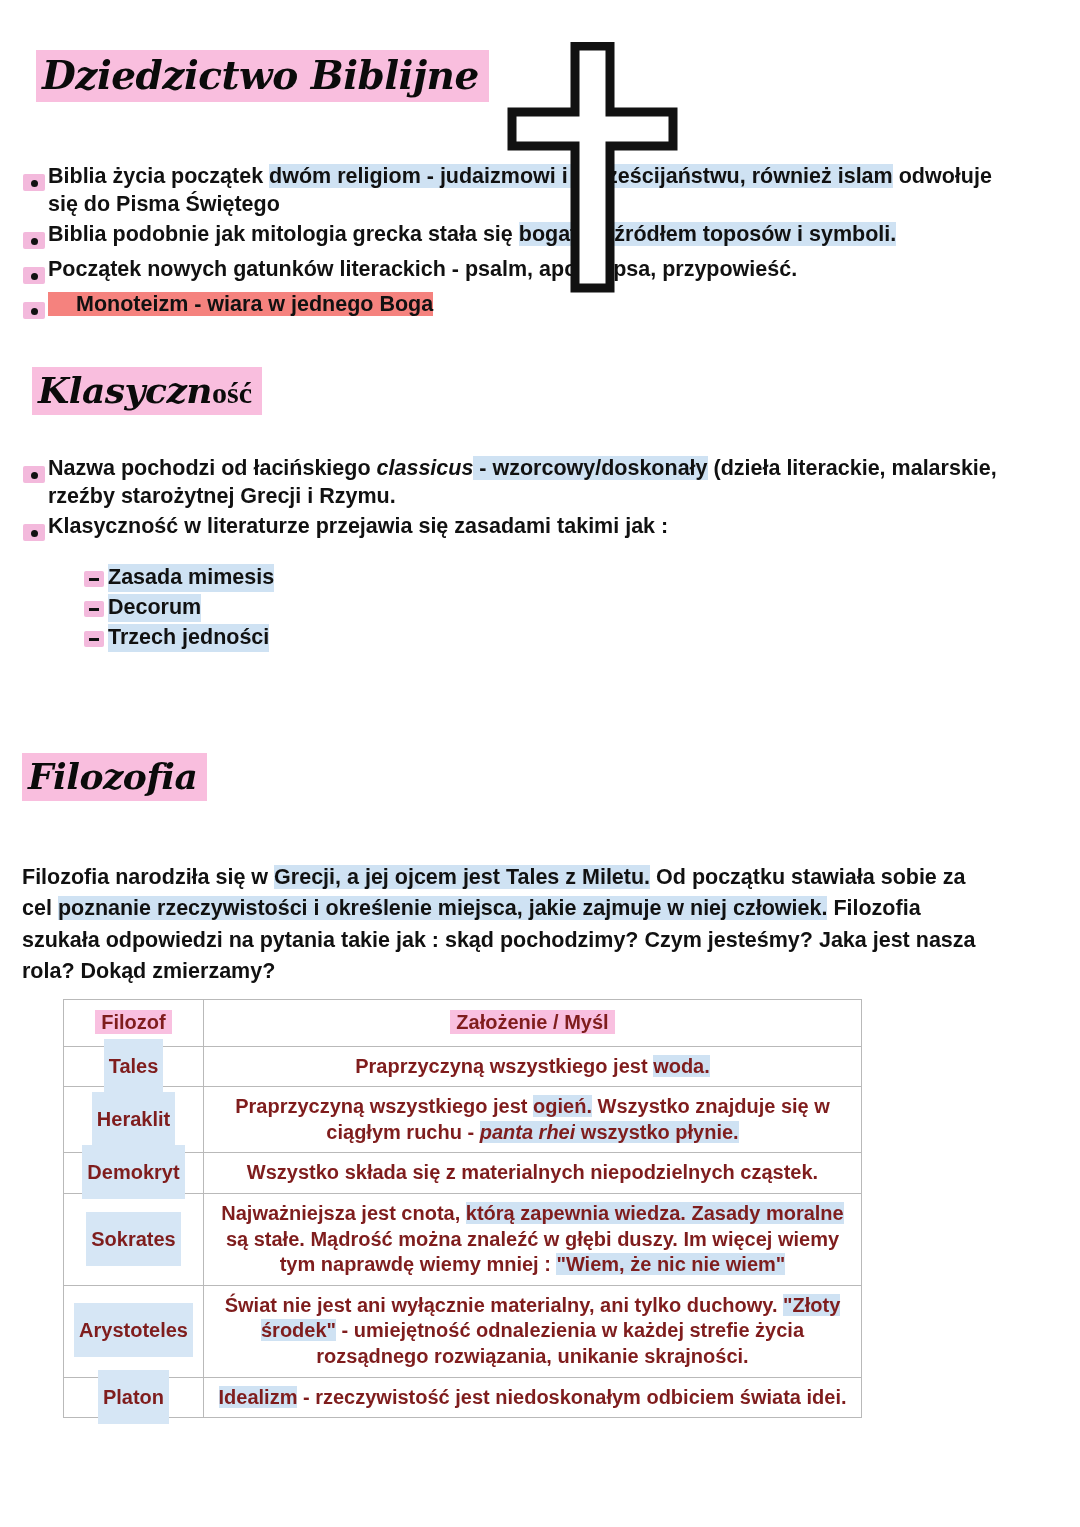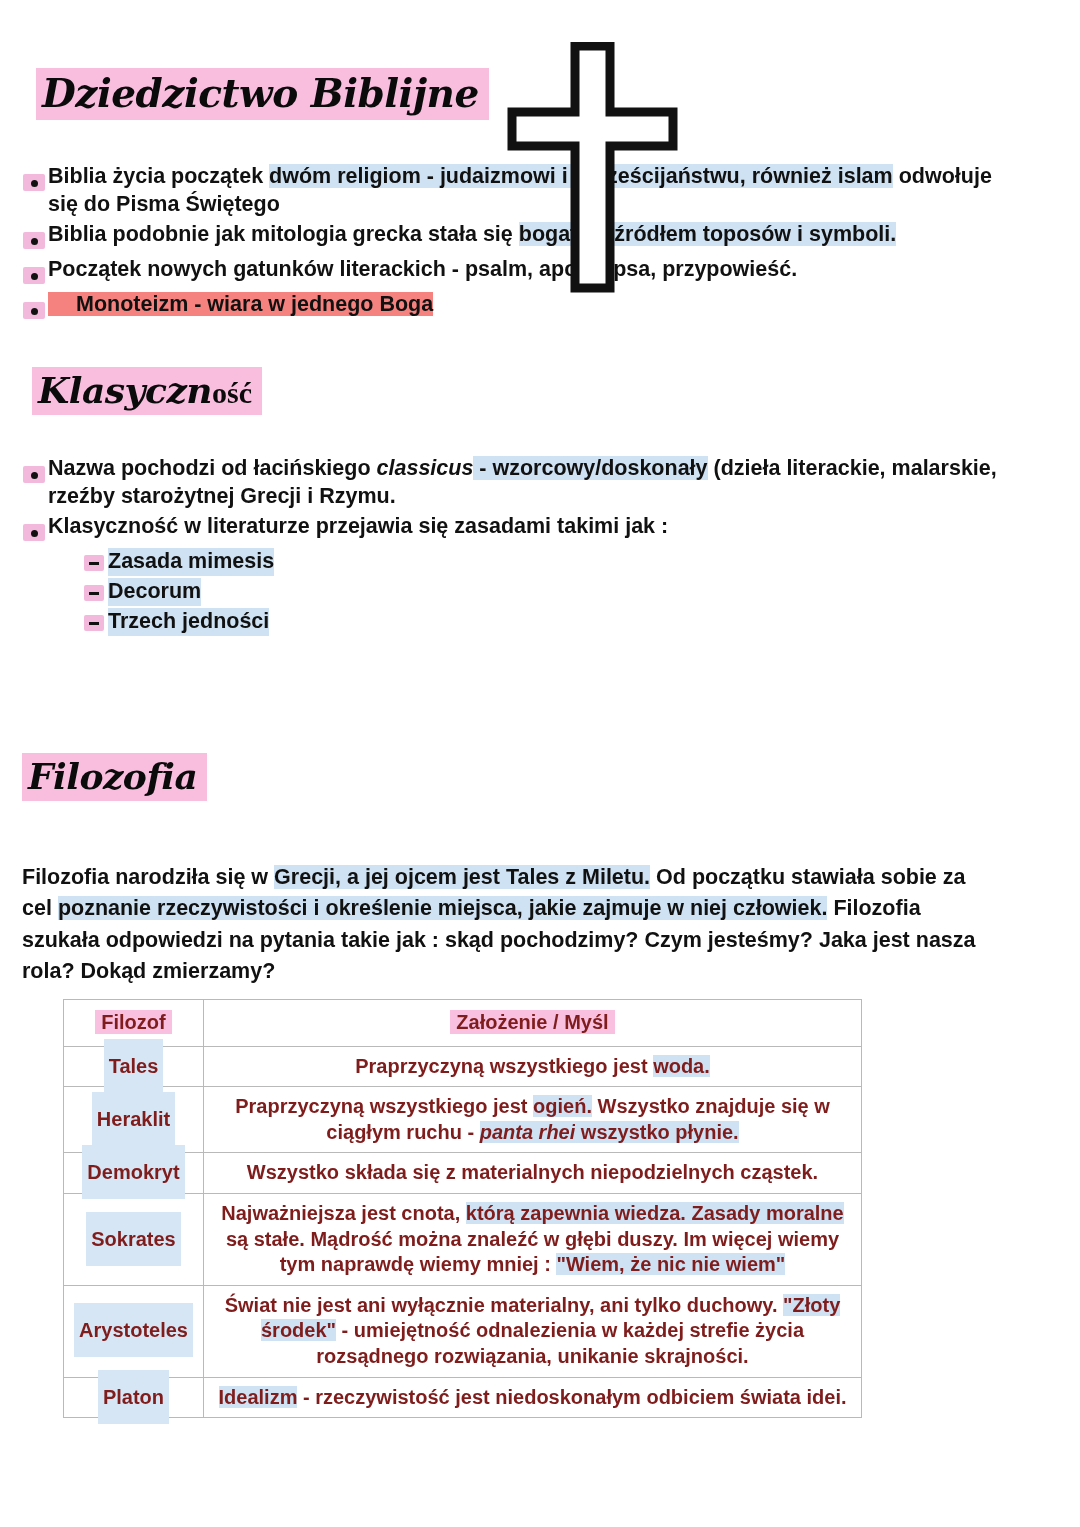--- a/index.html
+++ b/index.html
@@ -35,21 +35,21 @@
     line-height: 1.0;
     white-space: nowrap;
   }
   .hl-pink-head {
     background: #f9bede;
     padding: 2px 10px 4px 6px;
     box-decoration-break: clone;
   }
   #h-dziedzictwo {
     position: absolute;
-    left: 36px; top: 74px;
+    left: 36px; top: 56px;
     font-size: 39px;
   }
   #h-klasycznosc {
     position: absolute;
     left: 32px; top: 372px;
     font-size: 36px;
   }
   #h-klasycznosc .tail {
     font-family: Liberation Serif, serif;
     font-style: normal;
@@ -111,21 +111,21 @@
     color: #111;
     max-width: 950px;
   }
 
   #list-biblia { left: 22px; top: 163px; width: 1010px; }
   #list-klasy  { left: 22px; top: 455px; width: 1010px; }
 
   
   .sub-list {
     list-style: none;
-    margin: 2px 0 0 0;
+    margin: 18px 0 0 0;
     padding: 0;
   }
   .sub-row {
     display: flex;
     align-items: flex-start;
     margin-left: 62px;
     margin-bottom: 2px;
   }
   .sub-mark {
     flex: 0 0 auto;

